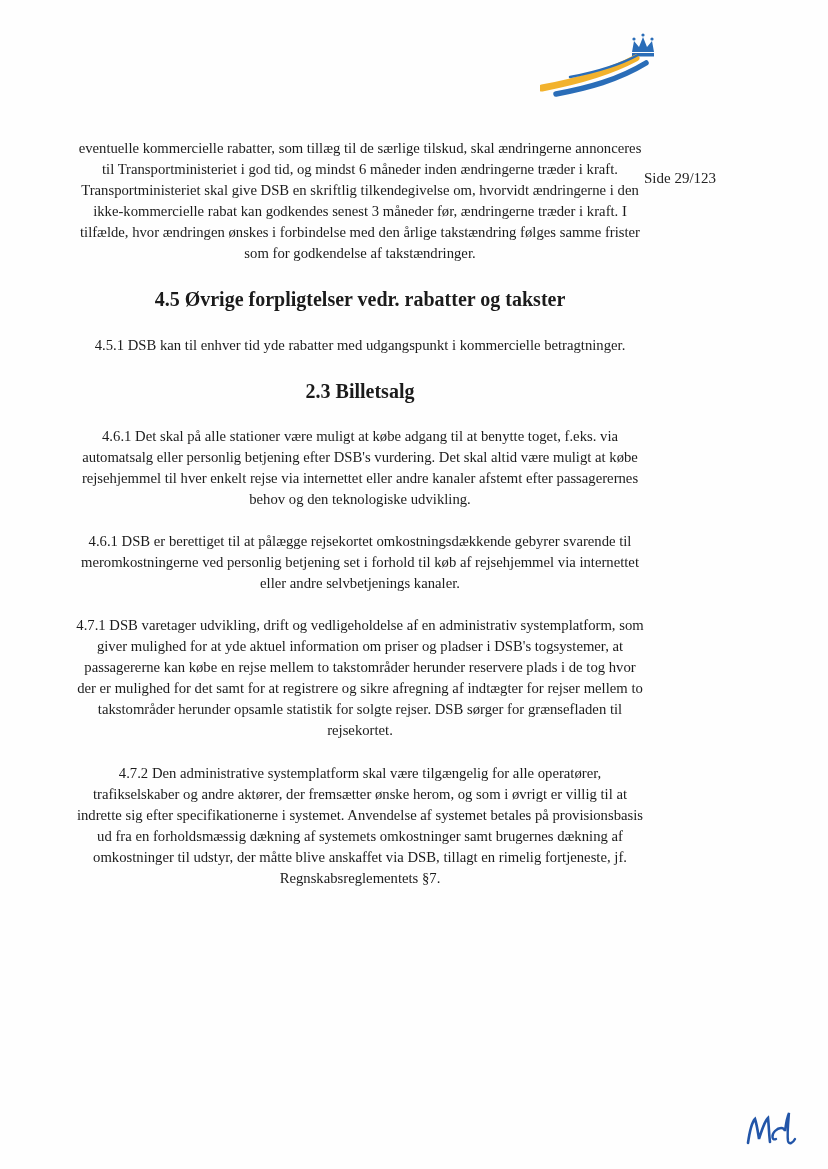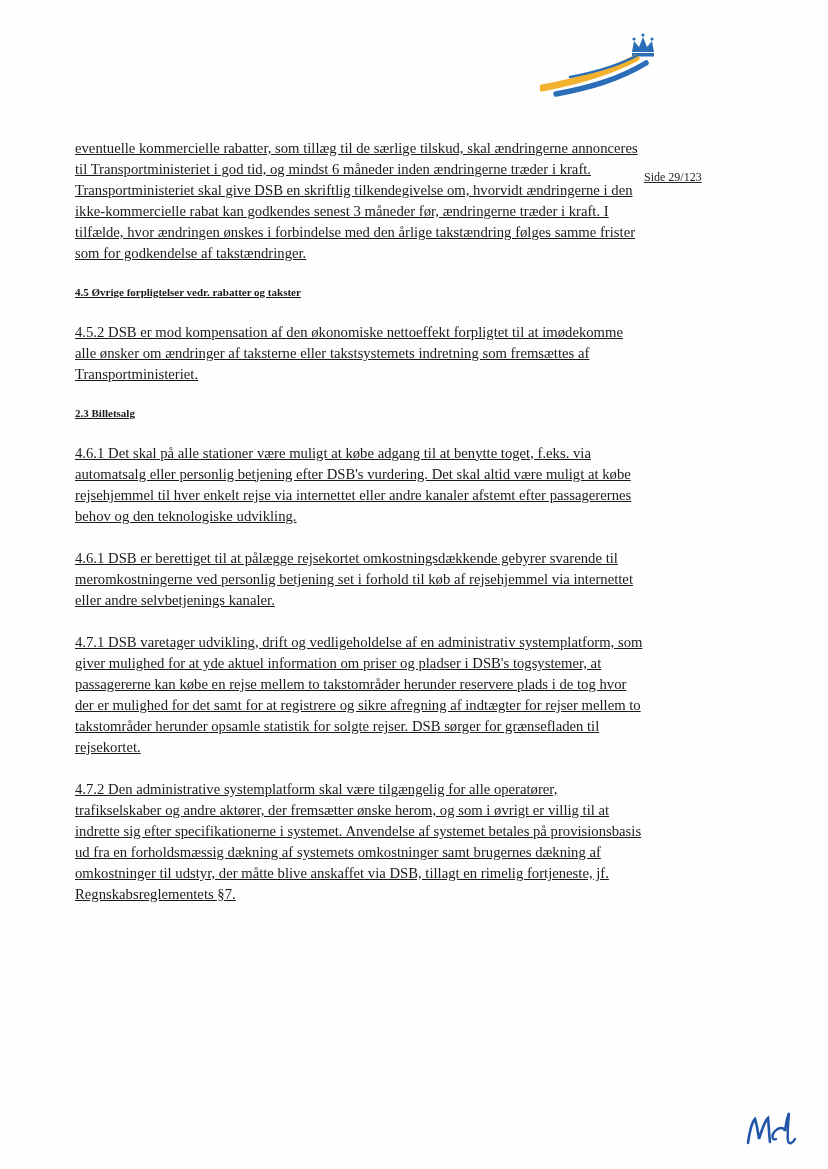--- a/index.html
+++ b/index.html
@@ -21,40 +21,38 @@
     position: absolute;
     left: 540px;
     top: 30px;
     width: 125px;
     height: 68px;
   }
   .margin-note {
     position: absolute;
     left: 644px;
     top: 170px;
-    font-size: 12px;
+    font-size: 15px;
     color: #222;
     white-space: nowrap;
-    text-decoration: underline;
   }
   .body-text {
     position: absolute;
     left: 75px;
     top: 138px;
     width: 570px;
     font-size: 14.7px;
     line-height: 1.43;
-    text-align: left;
-    text-decoration: underline;
+    text-align: center;
   }
   .body-text p {
     margin: 0 0 21px 0;
   }
   .body-text h2 {
-    font-size: 11px;
+    font-size: 20px;
     font-weight: bold;
     margin: 4px 0 21px 0;
   }
   .signature {
     position: absolute;
     left: 742px;
     top: 1105px;
     width: 60px;
     height: 48px;
   }
@@ -81,22 +79,22 @@
     </svg>
   </div>
 
   <div class="margin-note">Side 29/123</div>
 
   <div class="body-text">
     <p>eventuelle kommercielle rabatter, som tillæg til de særlige tilskud, skal ændringerne annonceres til Transportministeriet i god tid, og mindst 6 måneder inden ændringerne træder i kraft. Transportministeriet skal give DSB en skriftlig tilkendegivelse om, hvorvidt ændringerne i den ikke-kommercielle rabat kan godkendes senest 3 måneder før, ændringerne træder i kraft. I tilfælde, hvor ændringen ønskes i forbindelse med den årlige takstændring følges samme frister som for godkendelse af takstændringer.</p>
 
     <h2>4.5 Øvrige forpligtelser vedr. rabatter og takster</h2>
 
+    <p>4.5.1 DSB kan til enhver tid yde rabatter med udgangspunkt i kommercielle betragtninger.</p>
 
-    <p>4.5.2 DSB er mod kompensation af den økonomiske nettoeffekt forpligtet til at imødekomme alle ønsker om ændringer af taksterne eller takstsystemets indretning som fremsættes af Transportministeriet.</p>
 
     <h2>2.3 Billetsalg</h2>
 
     <p>4.6.1 Det skal på alle stationer være muligt at købe adgang til at benytte toget, f.eks. via automatsalg eller personlig betjening efter DSB's vurdering. Det skal altid være muligt at købe rejsehjemmel til hver enkelt rejse via internettet eller andre kanaler afstemt efter passagerernes behov og den teknologiske udvikling.</p>
 
     <p>4.6.1 DSB er berettiget til at pålægge rejsekortet omkostningsdækkende gebyrer svarende til meromkostningerne ved personlig betjening set i forhold til køb af rejsehjemmel via internettet eller andre selvbetjenings kanaler.</p>
 
 
     <p>4.7.1 DSB varetager udvikling, drift og vedligeholdelse af en administrativ systemplatform, som giver mulighed for at yde aktuel information om priser og pladser i DSB's togsystemer, at passagererne kan købe en rejse mellem to takstområder herunder reservere plads i de tog hvor der er mulighed for det samt for at registrere og sikre afregning af indtægter for rejser mellem to takstområder herunder opsamle statistik for solgte rejser. DSB sørger for grænsefladen til rejsekortet.</p>
 

